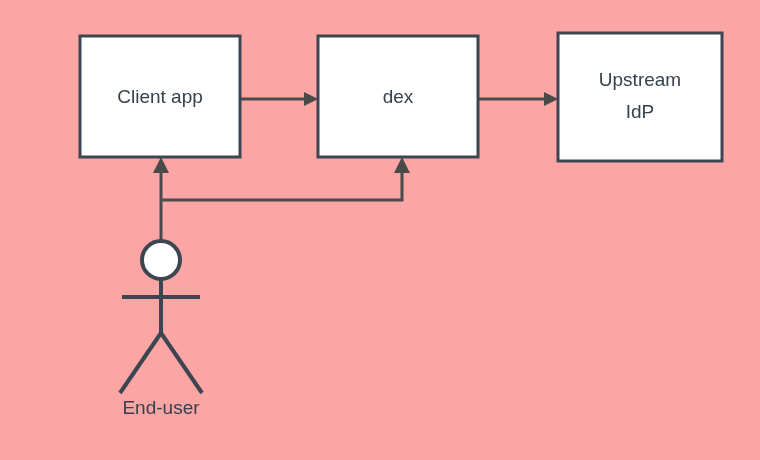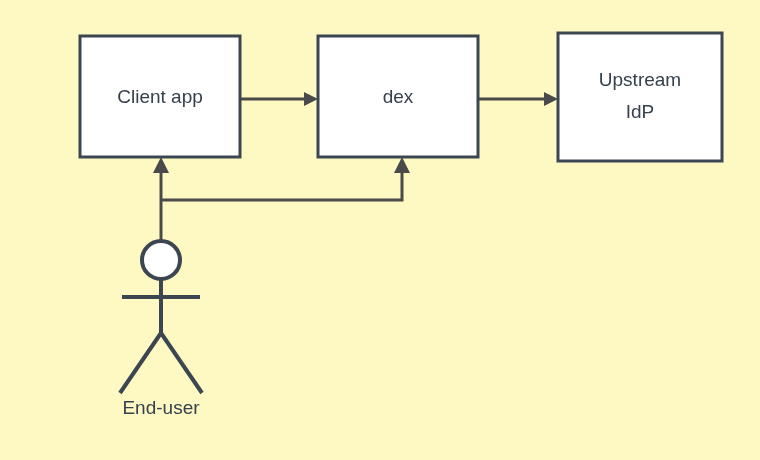--- a/index.html
+++ b/index.html
@@ -10,21 +10,21 @@
     width: 760px;
     height: 460px;
     background: #ffffff;
     font-family: "Liberation Sans", sans-serif;
     overflow: hidden;
   }
   #canvas {
     position: relative;
     width: 760px;
     height: 460px;
-    background: #fef9c3;
+    background: #fca5a5;
   }
   #diagram-svg {
     position: absolute;
     top: 0;
     left: 0;
     width: 760px;
     height: 460px;
     display: block;
   }
   .node-label {

